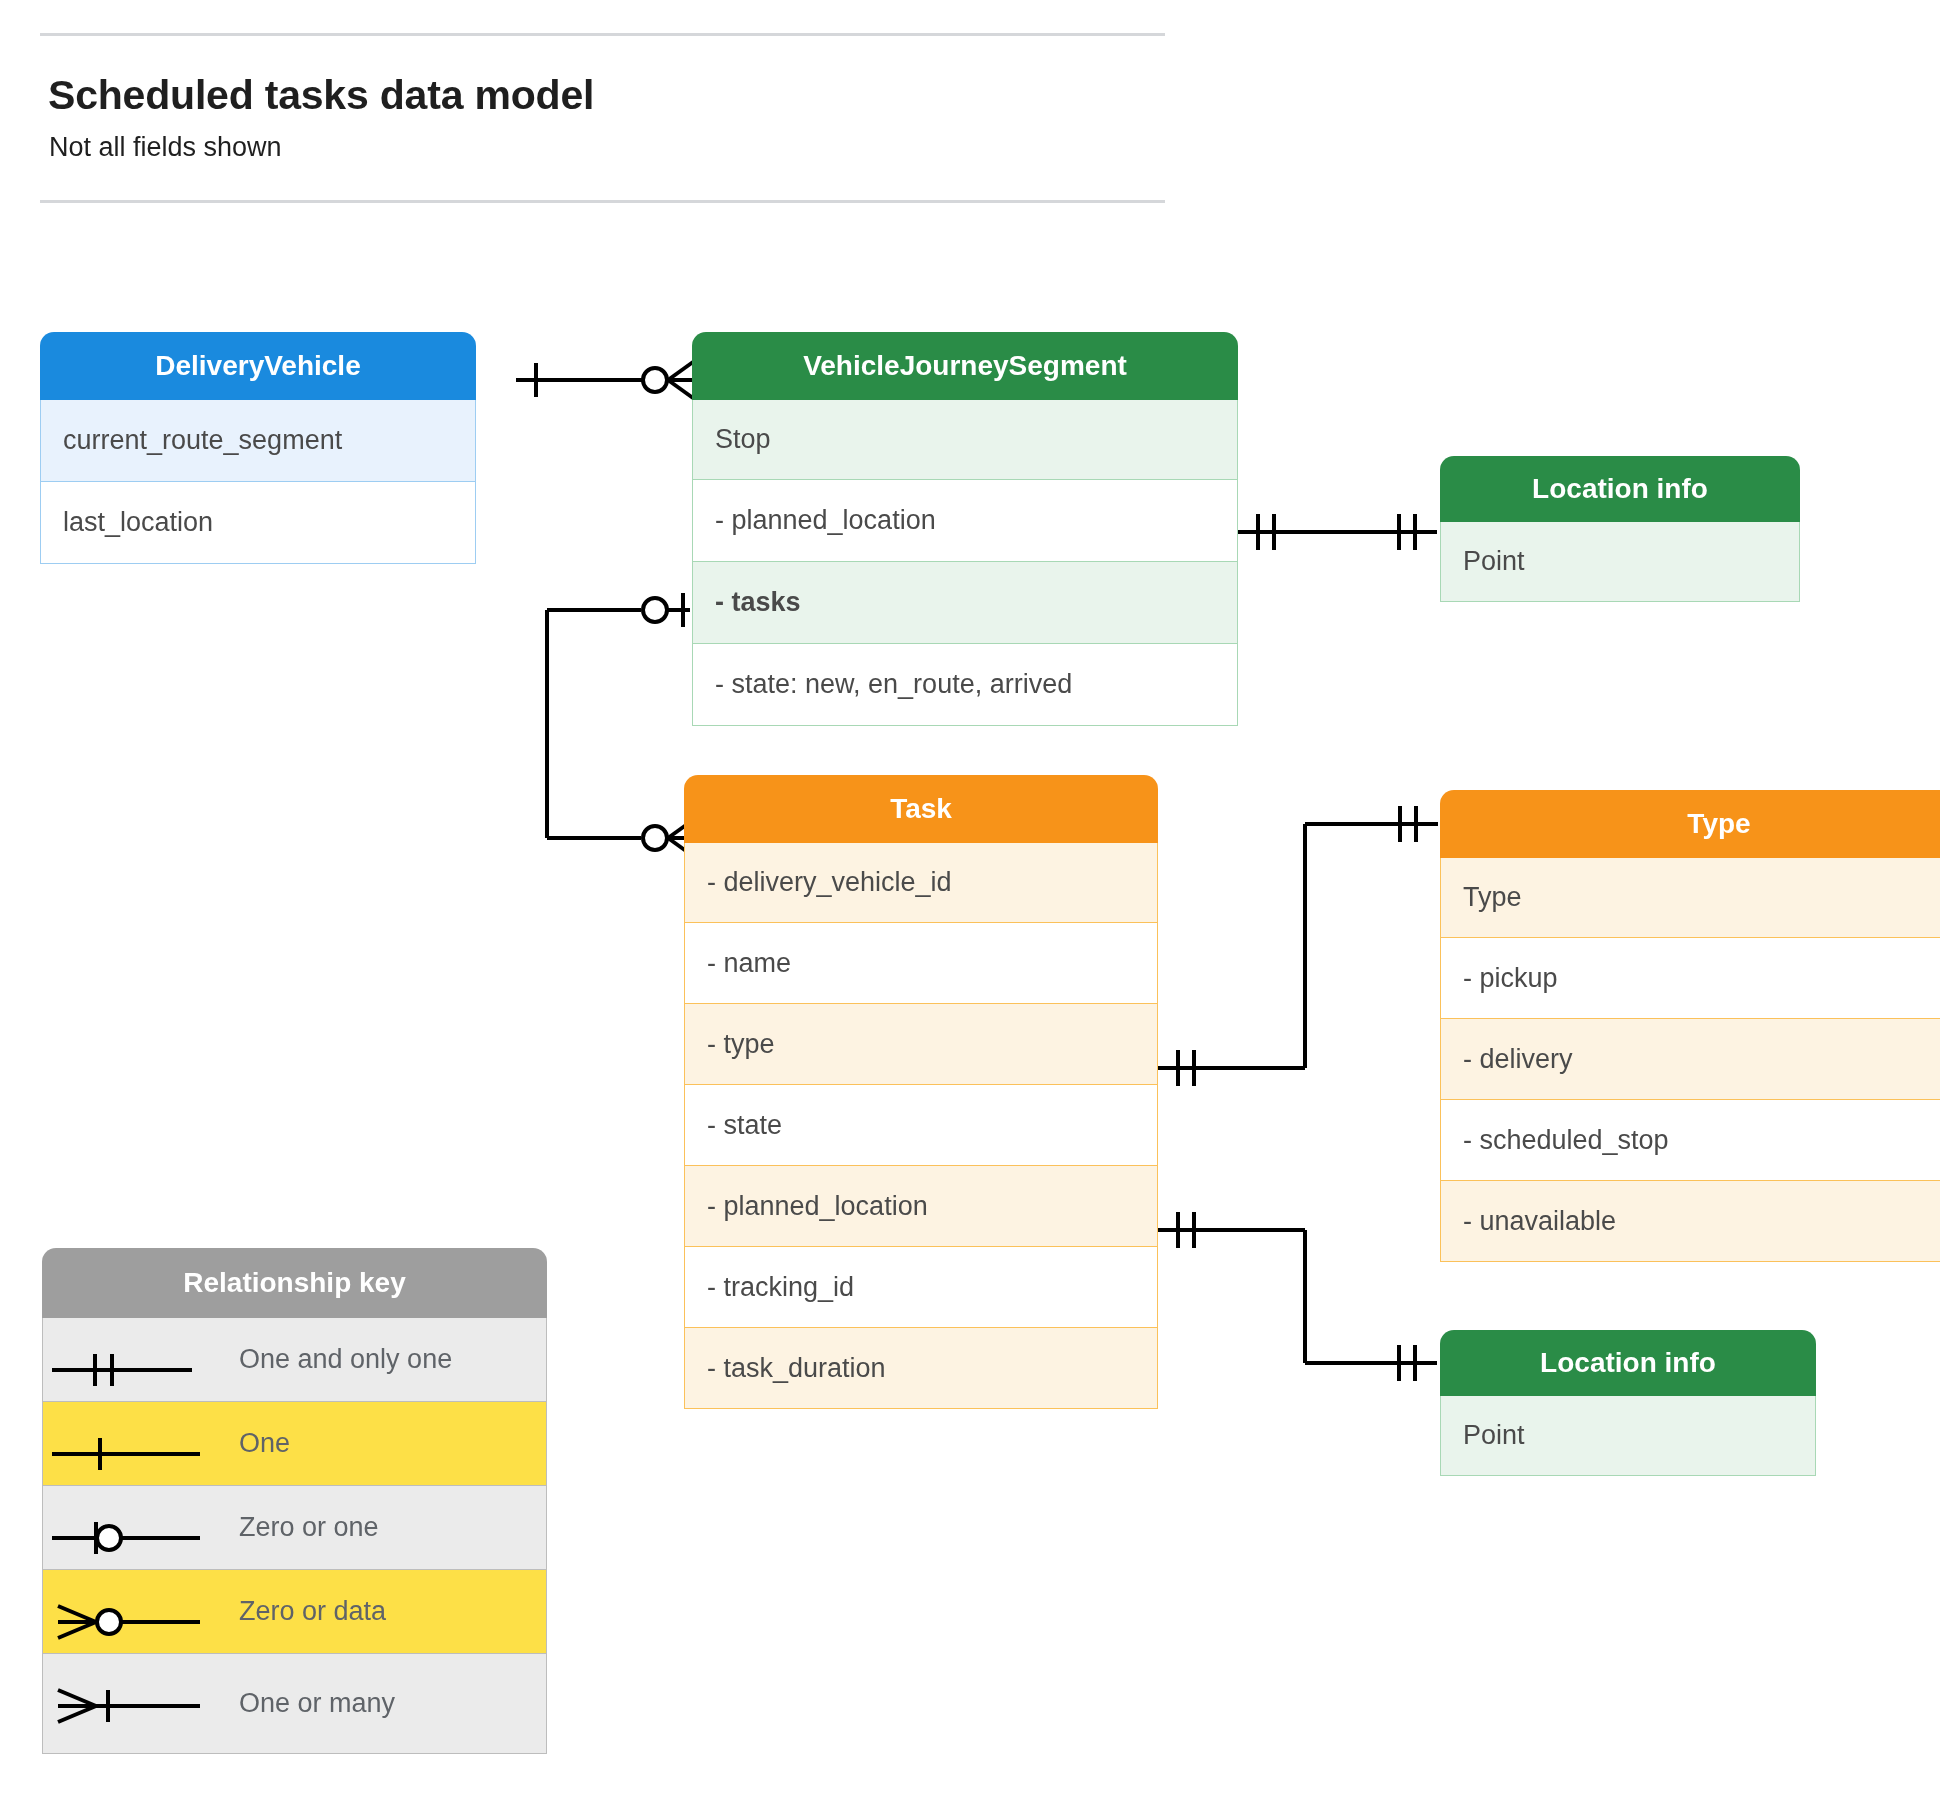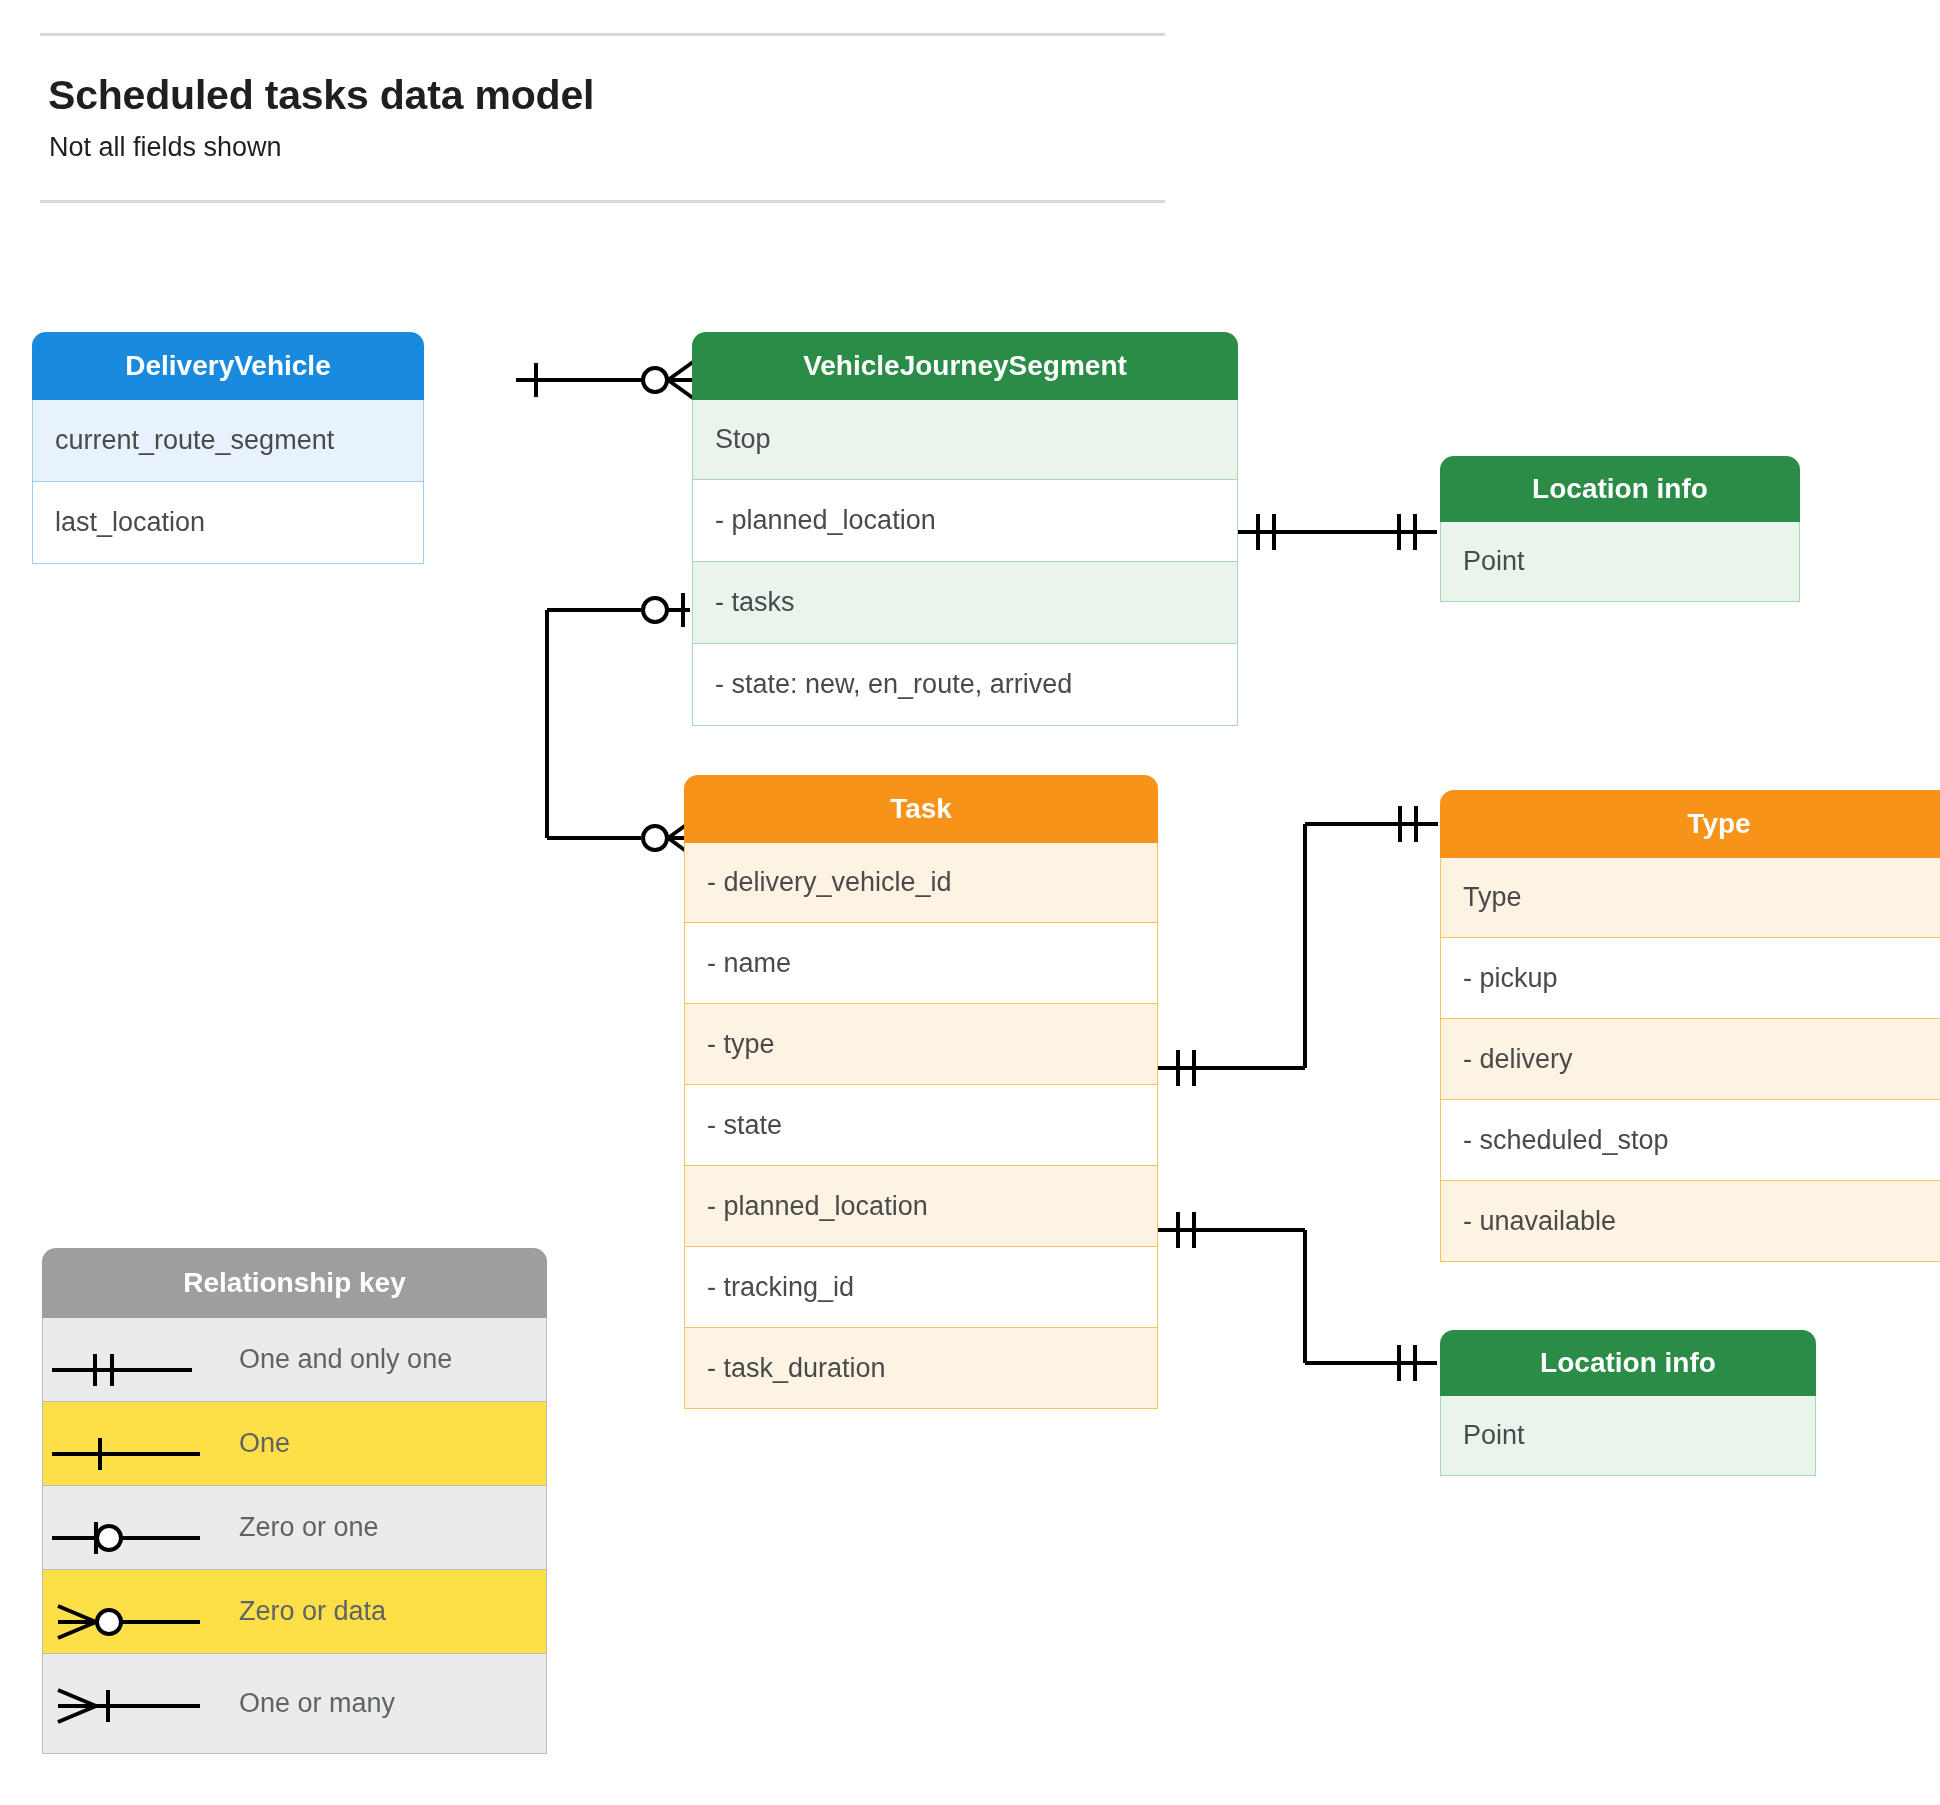--- a/index.html
+++ b/index.html
@@ -118,34 +118,34 @@
     <line x1="1158" y1="1230" x2="1305" y2="1230"></line>
     <line x1="1305" y1="1230" x2="1305" y2="1363"></line>
     <line x1="1305" y1="1363" x2="1437" y2="1363"></line>
     <line x1="1178" y1="1212" x2="1178" y2="1248"></line>
     <line x1="1194" y1="1212" x2="1194" y2="1248"></line>
     <line x1="1399" y1="1345" x2="1399" y2="1381"></line>
     <line x1="1415" y1="1345" x2="1415" y2="1381"></line>
   </g>
 </svg>
 
-<div class="ent blue" id="ent-delivery-vehicle" style="left:32px;top:332px;width:392px;">
+<div class="ent blue" id="ent-delivery-vehicle" style="left:40px;top:332px;width:436px;">
   <div class="hd" style="height:68px;">DeliveryVehicle</div>
   <div class="rows">
     <div class="rw alt" style="height:82px;">current_route_segment</div>
     <div class="rw plain last" style="height:82px;">last_location</div>
   </div>
 </div>
 
 <div class="ent green" id="ent-vjs" style="left:692px;top:332px;width:546px;">
   <div class="hd" style="height:68px;">VehicleJourneySegment</div>
   <div class="rows">
     <div class="rw alt" style="height:80px;">Stop</div>
     <div class="rw plain" style="height:82px;">-  planned_location</div>
-    <div class="rw alt" style="height:82px;">- tasks</div>
+    <div class="rw alt" style="height:82px;font-weight:bold;">- tasks</div>
     <div class="rw plain last" style="height:82px;">- state: new, en_route, arrived</div>
   </div>
 </div>
 
 <div class="ent green" id="ent-loc-top" style="left:1440px;top:456px;width:360px;">
   <div class="hd" style="height:66px;">Location info</div>
   <div class="rows">
     <div class="rw alt last" style="height:80px;">Point</div>
   </div>
 </div>

